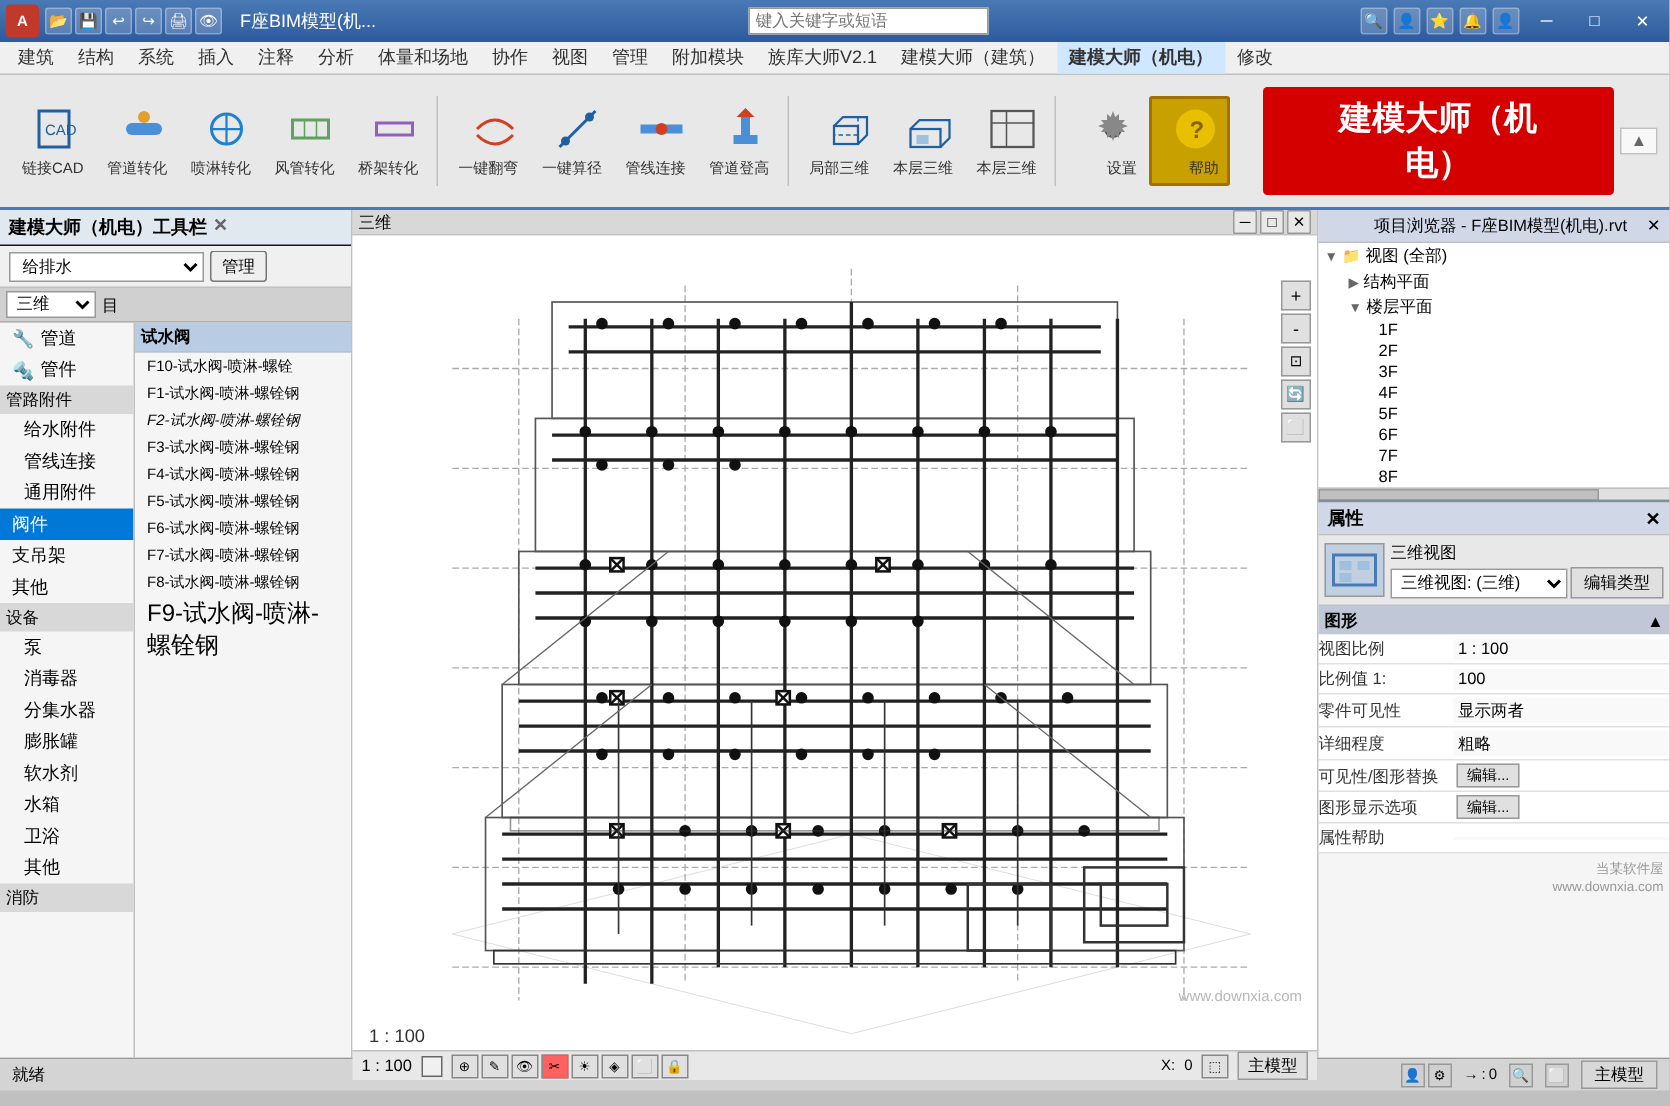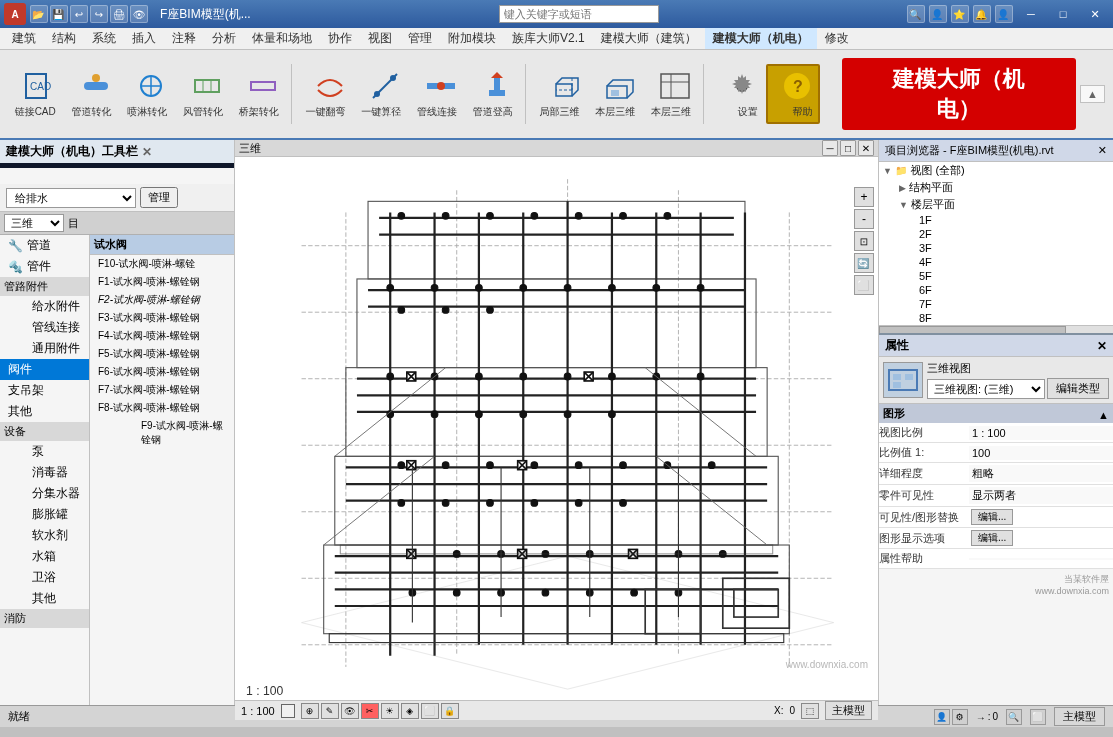--- a/index.html
+++ b/index.html
@@ -24,27 +24,27 @@
     .ribbon { background: #e8e8e8; border-bottom: 2px solid #4a7ab5; }
     .ribbon-btn { display: flex; flex-direction: column; align-items: flex-end; padding: 3px 5px; cursor: pointer; width: 54px; min-height: 60px; justify-content: center; font-size: 10px; text-align: center; color: #333; border: 1px solid transparent; border-radius: 2px; }
     .ribbon-btn-icon { width: 32px; height: 32px; margin-bottom: 3px; display: flex; align-items: center; justify-content: center; font-size: 20px; }
     .red-banner { background: #d40000; color: white; font-size: 22px; font-weight: bold; padding: 6px 30px; margin: 4px auto; display: inline-block; border-radius: 3px; }
 
     
     .main-layout { display: flex; height: calc(737px - 28px - 22px - 82px - 22px); }
 
     
     .left-panel { width: 235px; background: #f5f5f5; border-right: 1px solid #c0c0c0; display: flex; flex-direction: column; }
-    .left-panel-header { background: #e0e8f0; padding: 3px 6px; font-size: 12px; font-weight: bold; border-bottom: 5px solid #0f172a; display: flex; align-items: center; gap: 4px; }
-    .left-panel-toolbar { display: flex; align-items: center; gap: 4px; padding: 3px 6px; border-bottom: 1px solid #c0c0c0; background: #f0f0f0; margin-top: 16px; }
+    .left-panel-header { background: #e0e8f0; padding: 3px 6px; font-size: 12px; font-weight: bold; border-bottom: 1px solid #0f172a; display: flex; gap: 4px; }
+    .left-panel-toolbar { display: flex; align-items: center; gap: 4px; padding: 3px 6px; border-bottom: 1px solid #c0c0c0; background: #f0f0f0; }
     .dropdown-select { height: 20px; font-size: 11px; border: 1px solid #999; background: white; padding: 0 4px; width: 130px; }
     .tree-item { padding: 2px 8px; cursor: pointer; font-size: 12px; display: flex; align-items: center; gap: 4px; }
     .tree-item.selected { background: #0078d7; color: white; }
     .tree-item.section-header { background: #d8d8d8; font-weight: normal; padding: 2px 4px; font-size: 11px; }
-    .tree-indent { padding-left: 32px; }
+    .tree-indent { padding-left: 16px; }
     .canvas-bottom-bar { height: 22px; background: #e8e8e8; border-top: 1px solid #c0c0c0; display: flex; align-items: center; padding: 0 6px; gap: 6px; font-size: 11px; }
 
     
     .right-panel { width: 235px; background: #f5f5f5; border-left: 1px solid #c0c0c0; display: flex; flex-direction: column; }
     .right-panel-header { background: #d0d8e8; padding: 3px 6px; font-size: 11px; border-bottom: 1px solid #c0c0c0; display: flex; align-items: center; justify-content: space-between; }
     .tree-node { padding: 1px 4px; cursor: pointer; font-size: 11px; display: flex; align-items: center; gap: 3px; }
     .tree-node .expand { font-size: 9px; color: #666; }
     .prop-row { display: flex; align-items: center; padding: 2px 0; border-bottom: 1px solid #e0e0e0; }
     .prop-label { width: 90px; color: #333; font-size: 11px; }
     .prop-value { flex: 1; color: #000; font-size: 11px; background: #f9f9f9; padding: 1px 3px; }
@@ -362,21 +362,21 @@
         <div style="background:#b8cce4;padding:2px 4px;font-size:11px;font-weight:bold;border-bottom:1px solid #c0c0c0;">试水阀</div>
         <div class="tree-item" style="font-size:10px;">F10-试水阀-喷淋-螺铨</div>
         <div class="tree-item" style="font-size:10px;">F1-试水阀-喷淋-螺铨钢</div>
         <div class="tree-item" style="font-size:10px;font-style:italic;">F2-试水阀-喷淋-螺铨钢</div>
         <div class="tree-item" style="font-size:10px;">F3-试水阀-喷淋-螺铨钢</div>
         <div class="tree-item" style="font-size:10px;">F4-试水阀-喷淋-螺铨钢</div>
         <div class="tree-item" style="font-size:10px;">F5-试水阀-喷淋-螺铨钢</div>
         <div class="tree-item" style="font-size:10px;">F6-试水阀-喷淋-螺铨钢</div>
         <div class="tree-item" style="font-size:10px;">F7-试水阀-喷淋-螺铨钢</div>
         <div class="tree-item" style="font-size:10px;">F8-试水阀-喷淋-螺铨钢</div>
-        <div class="tree-item" style="font-size:10px;margin-left:43px;">F9-试水阀-喷淋-螺铨钢</div>
+        <div class="tree-item" style="font-size:16px;">F9-试水阀-喷淋-螺铨钢</div>
       </div>
     </div>
   </div>
 
   <div class="center-flex" style="flex:1;">
 
     <div class="bim-view-header">
       <span style="font-size:11px;">三维</span>
       <div class="bim-view-btns">
         <div class="small-btn">─</div>
@@ -616,21 +616,21 @@
       <span style="font-size:10px;">0</span>
       <div style="width:18px;height:16px;background:#e0e0e0;border:1px solid #888;cursor:pointer;display:flex;align-items:center;justify-content:center;font-size:9px;">⬚</div>
       <span style="font-size:11px;padding:1px 6px;background:#e0e0e0;border:1px solid #999;cursor:pointer;">主模型</span>
     </div>
   </div>
 
   <div class="right-panel">
 
     <div style="flex:0 0 auto;">
       <div class="right-panel-header">
-        <span style="font-size:11px;">项目浏览器 - F座BIM模型(机电).rvt</span>
+        <span style="font-size:11px;margin-left:31px;">项目浏览器 - F座BIM模型(机电).rvt</span>
         <span style="cursor:pointer;">✕</span>
       </div>
 
       <div style="overflow-y:auto;max-height:200px;background:white;">
         <div class="tree-node">
           <span class="expand">▼</span>
           <span style="font-size:10px;">📁</span>
           <span>视图 (全部)</span>
         </div>
         <div class="tree-node" style="padding-left:20px;">
@@ -706,26 +706,26 @@
       <div style="background:white;">
         <div class="prop-row">
           <span class="prop-label">视图比例</span>
           <span class="prop-value">1 : 100</span>
         </div>
         <div class="prop-row">
           <span class="prop-label">比例值 1:</span>
           <span class="prop-value">100</span>
         </div>
         <div class="prop-row">
+          <span class="prop-label">零件可见性</span>
+          <span class="prop-value">显示两者</span>
+        </div>
+        <div class="prop-row">
           <span class="prop-label">详细程度</span>
           <span class="prop-value">粗略</span>
-        </div>
-        <div class="prop-row">
-          <span class="prop-label">零件可见性</span>
-          <span class="prop-value">显示两者</span>
         </div>
         <div class="prop-row">
           <span class="prop-label">可见性/图形替换</span>
           <button class="prop-edit-btn">编辑...</button>
         </div>
         <div class="prop-row">
           <span class="prop-label">图形显示选项</span>
           <button class="prop-edit-btn">编辑...</button>
         </div>
         <div class="prop-row">

